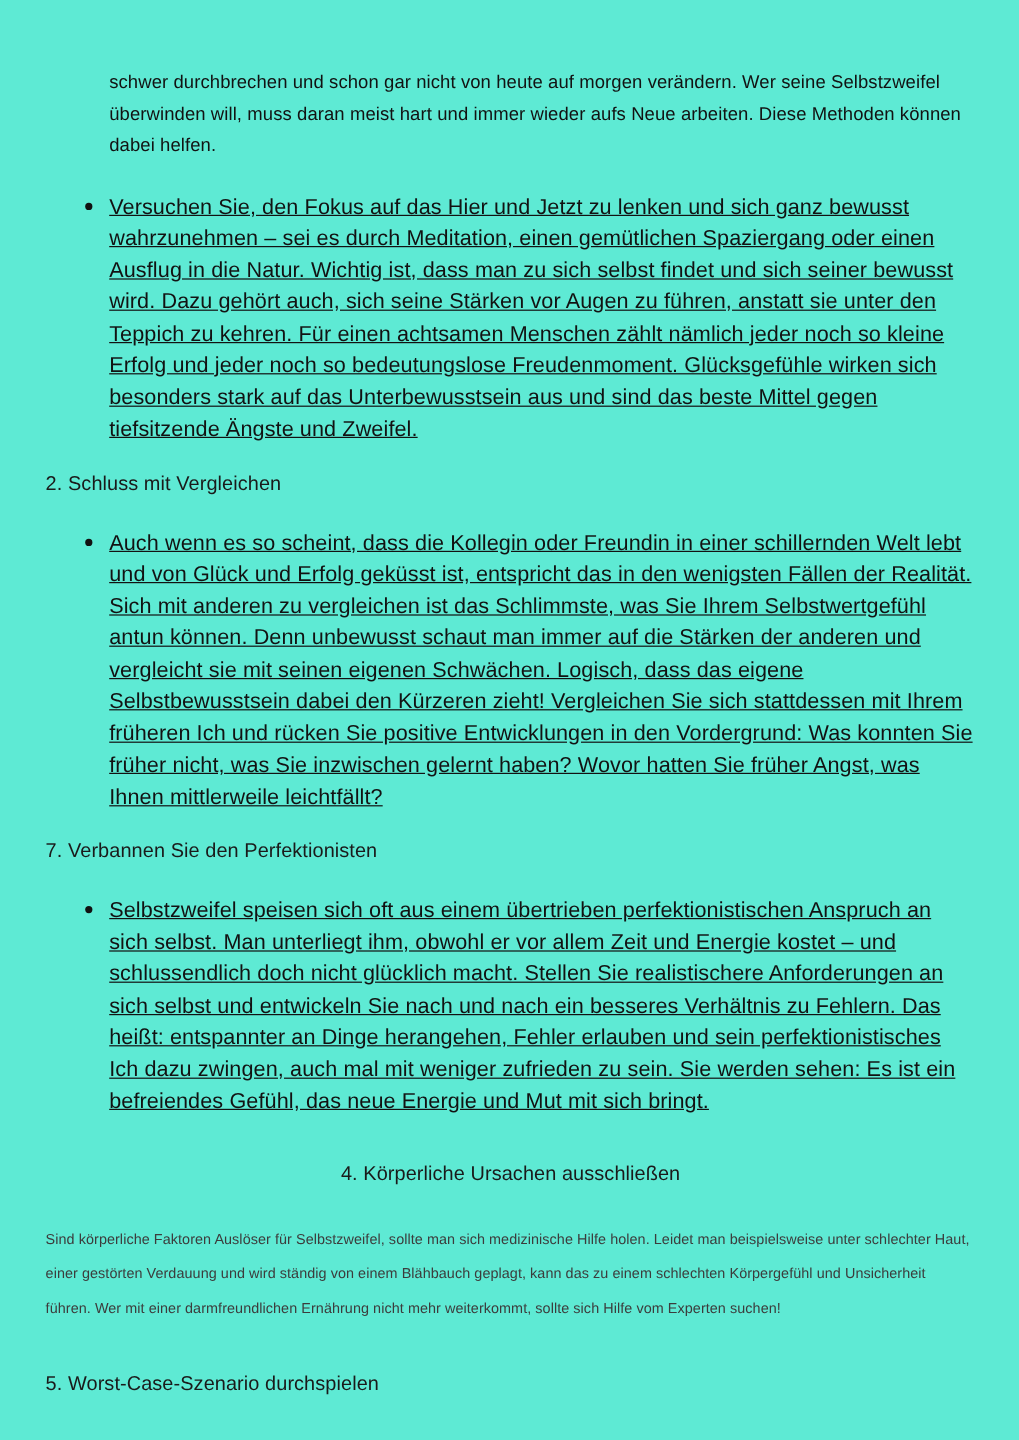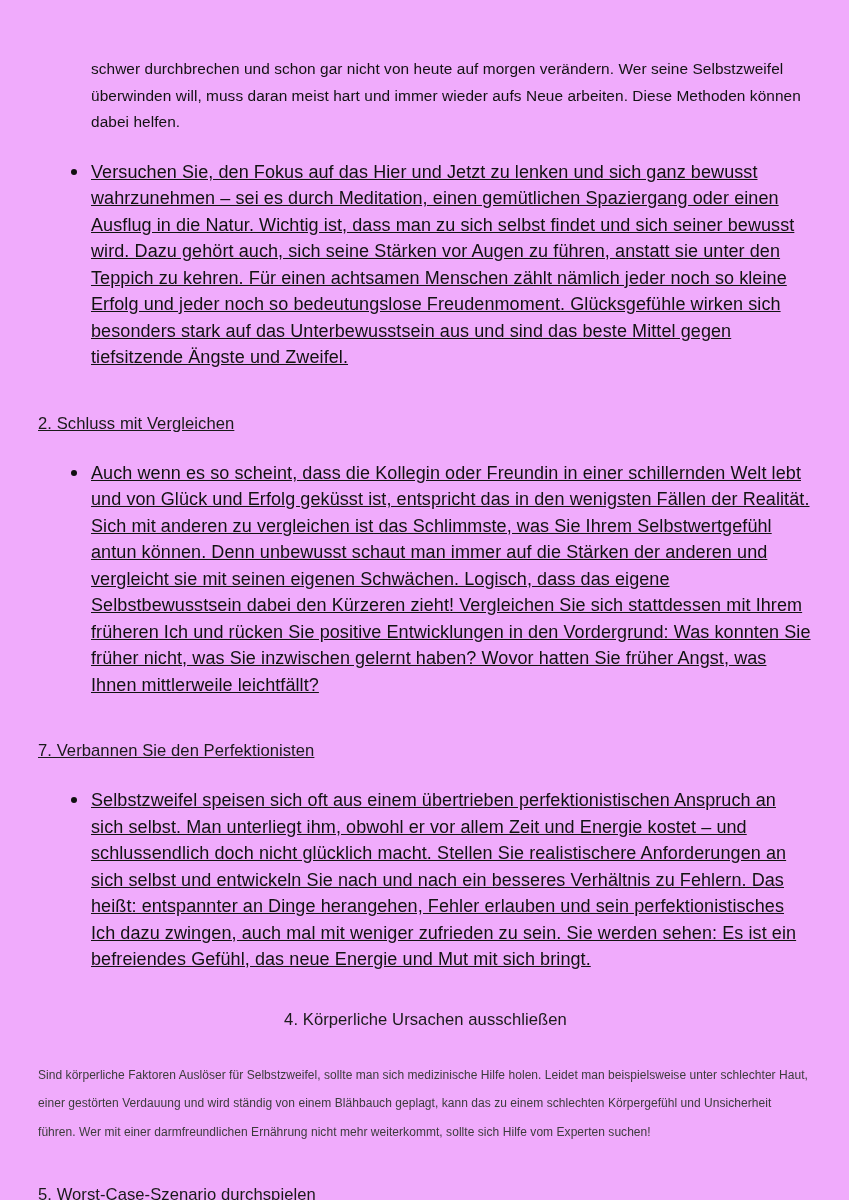--- a/index.html
+++ b/index.html
@@ -13,21 +13,21 @@
     height: 1200px;
     font-family: "Liberation Sans", sans-serif;
     -webkit-font-smoothing: antialiased;
     overflow: hidden;
   }
 
   .page {
     position: relative;
     width: 849px;
     height: 1200px;
-    background: #f0abfc;
+    background: #5eead4;
     box-sizing: border-box;
     padding: 56px 50px 0 38px;
   }
 
   .doc {
     width: 775px;
   }
 
   
   .intro {
@@ -45,21 +45,21 @@
     margin: 0;
     padding: 0;
     font-size: 16.6px;
     line-height: 26px;
     font-weight: 400;
     color: #1a1a1a;
     letter-spacing: 0.004em;
   }
 
   .h-gap-1 { margin-top: 33px; }   
-  .h-gap   { margin-top: 40px; text-decoration: underline; }   
+  .h-gap   { margin-top: 19px; }   
   .h-gap-4 { margin-top: 34px; text-align: center; }   
   .h-gap-5 { margin-top: 36px; }   
 
   
   .bullet-list {
     list-style: none;
     margin: 23px 0 0 0;
     padding: 0;
   }
   .bullet-item {

